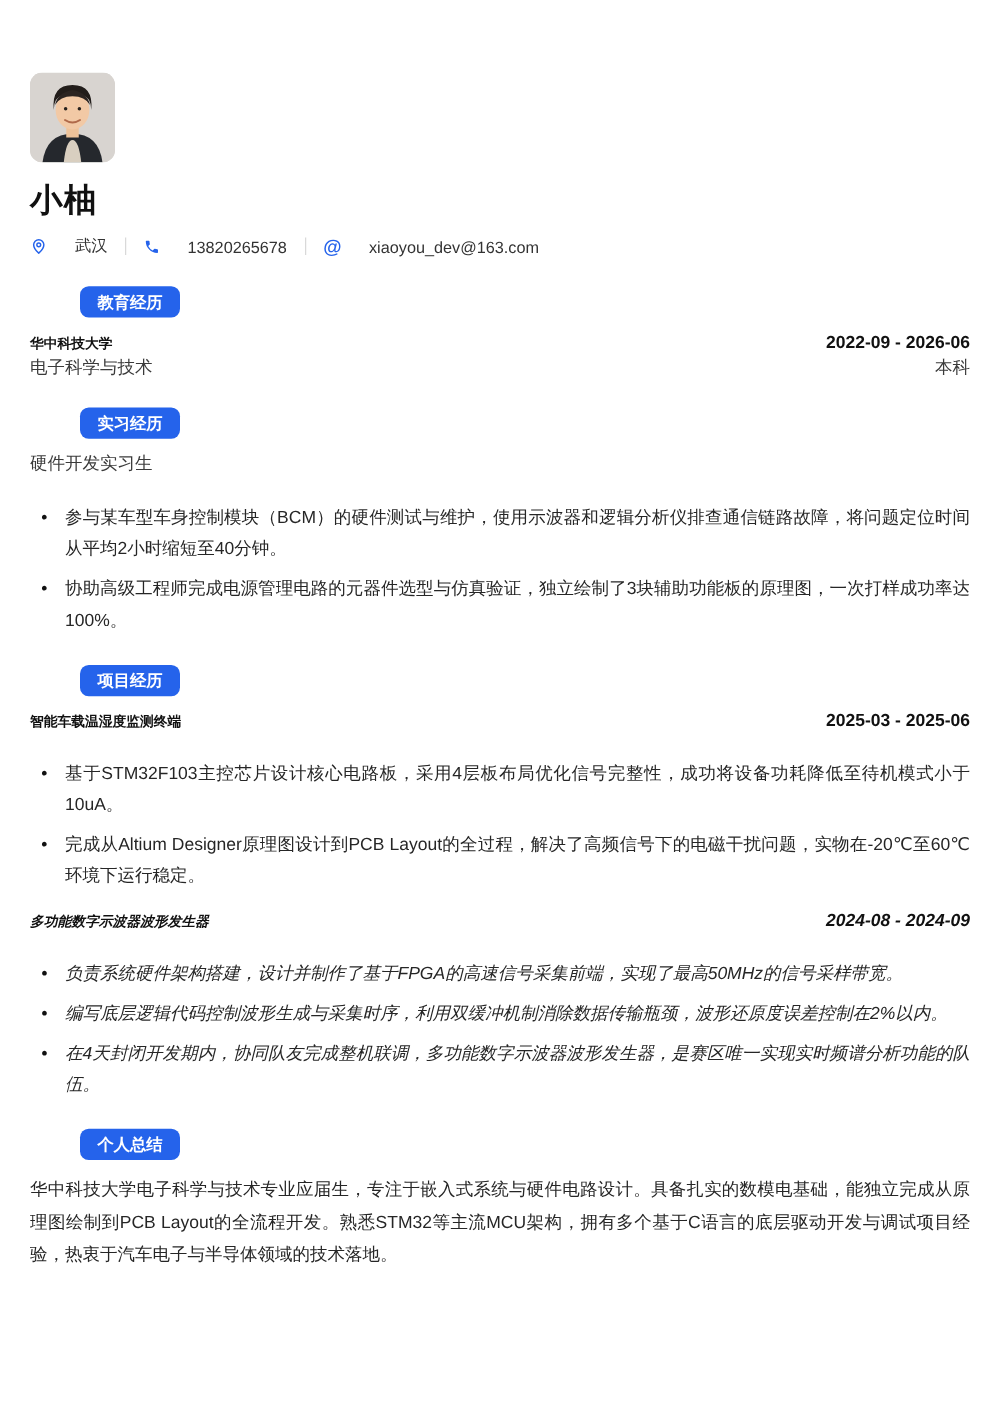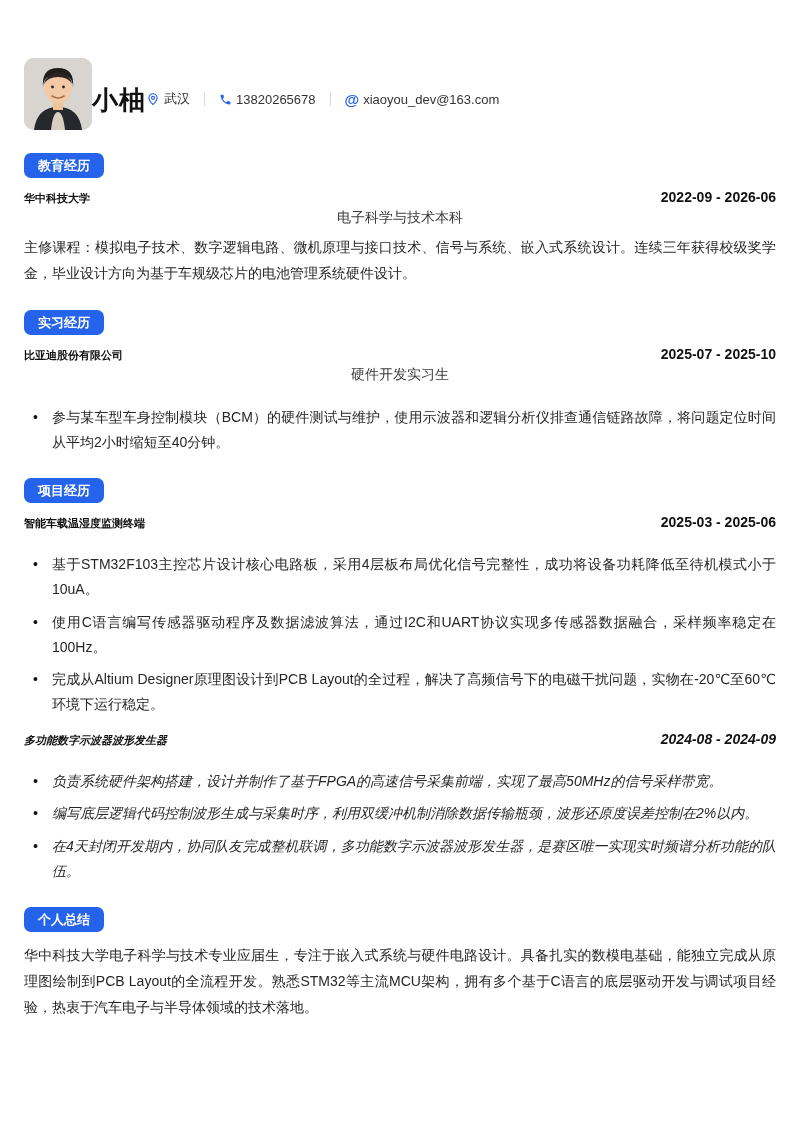--- a/index.html
+++ b/index.html
@@ -12,53 +12,53 @@
   html,body{background:#ffffff;}
   body{
     width:800px;height:1130px;overflow:hidden;
     font-family:"Liberation Sans","DejaVu Sans",sans-serif;
     color:var(--text);
     -webkit-font-smoothing:antialiased;
   }
   .resume{width:800px;padding:58px 24px 0 24px;}
 
   
-  .header{display:flex;align-items:center;}
+  .header{display:flex;flex-direction:column;}
   .photo{
     width:68px;height:72px;border-radius:10px;overflow:hidden;display:block;
   }
   .name{
     margin-top:13px;font-size:26px;font-weight:700;color:var(--title);
     letter-spacing:1px;
   }
   .contact{
     margin-top:10px;display:flex;align-items:center;gap:14px;
     font-size:13px;color:#333;
   }
-  .contact-item{display:flex;align-items:center;gap:4px;}
+  .contact-item{display:flex;align-items:center;gap:22px;}
   .contact .at{
     color:var(--accent);font-size:15px;font-weight:700;line-height:1;
   }
   .vdiv{width:1px;height:14px;background:#d9d9d9;}
 
   
   .section{margin-top:23px;}
   .badge{
     display:inline-block;background:var(--accent);color:#fff;
     font-size:13px;font-weight:700;line-height:1;
-    padding:6px 14px;border-radius:7px;
+    padding:6px 14px;border-radius:7px;margin-left:40px;
   }
   .section-body{margin-top:11px;}
 
   .entry{margin-top:2px;}
   .entry + .entry{margin-top:14px;font-style:italic;}
   .entry-head{display:flex;justify-content:space-between;align-items:baseline;}
   .entry-title{font-size:11px;font-weight:700;color:var(--title);}
   .entry-date{font-size:14px;font-weight:700;color:var(--title);white-space:nowrap;}
-  .entry-sub{display:flex;justify-content:center;margin-top:3px;
+  .entry-sub{display:flex;justify-content:space-between;margin-top:3px;
     font-size:14px;color:var(--muted);}
   .para{
     margin-top:8px;font-size:14px;line-height:1.85;color:var(--text);
     text-align:justify;
   }
   ul.bullets{list-style:none;margin-top:21px;}
   ul.bullets li{
     position:relative;padding-left:28px;font-size:14px;line-height:1.8;
     color:var(--text);margin-bottom:7px;text-align:justify;
   }
@@ -116,54 +116,49 @@
     <div class="section-body">
       <div class="entry">
         <div class="entry-head">
           <span class="entry-title">华中科技大学</span>
           <span class="entry-date">2022-09 - 2026-06</span>
         </div>
         <div class="entry-sub">
           <span>电子科学与技术</span>
           <span>本科</span>
         </div>
-        <div class="para">主修课程：模拟电子技术、数字逻辑电路、微机原理与接口技术、信号与系统、嵌入式系统设计。连续三年获得校级奖学金，毕业设计方向为基于车规级芯片的电池管理系统硬件设计。</div>
       </div>
     </div>
   </div>
 
   <div class="section">
     <span class="badge">实习经历</span>
     <div class="section-body">
       <div class="entry">
-        <div class="entry-head">
-          <span class="entry-title">比亚迪股份有限公司</span>
-          <span class="entry-date">2025-07 - 2025-10</span>
-        </div>
         <div class="entry-sub">
           <span>硬件开发实习生</span>
         </div>
         <ul class="bullets">
           <li>参与某车型车身控制模块（BCM）的硬件测试与维护，使用示波器和逻辑分析仪排查通信链路故障，将问题定位时间从平均2小时缩短至40分钟。</li>
+          <li>协助高级工程师完成电源管理电路的元器件选型与仿真验证，独立绘制了3块辅助功能板的原理图，一次打样成功率达100%。</li>
         </ul>
       </div>
     </div>
   </div>
 
   <div class="section">
     <span class="badge">项目经历</span>
     <div class="section-body">
       <div class="entry">
         <div class="entry-head">
           <span class="entry-title">智能车载温湿度监测终端</span>
           <span class="entry-date">2025-03 - 2025-06</span>
         </div>
         <ul class="bullets">
           <li>基于STM32F103主控芯片设计核心电路板，采用4层板布局优化信号完整性，成功将设备功耗降低至待机模式小于10uA。</li>
-          <li>使用C语言编写传感器驱动程序及数据滤波算法，通过I2C和UART协议实现多传感器数据融合，采样频率稳定在100Hz。</li>
           <li>完成从Altium Designer原理图设计到PCB Layout的全过程，解决了高频信号下的电磁干扰问题，实物在-20℃至60℃环境下运行稳定。</li>
         </ul>
       </div>
       <div class="entry">
         <div class="entry-head">
           <span class="entry-title">多功能数字示波器波形发生器</span>
           <span class="entry-date">2024-08 - 2024-09</span>
         </div>
         <ul class="bullets">
           <li>负责系统硬件架构搭建，设计并制作了基于FPGA的高速信号采集前端，实现了最高50MHz的信号采样带宽。</li>

